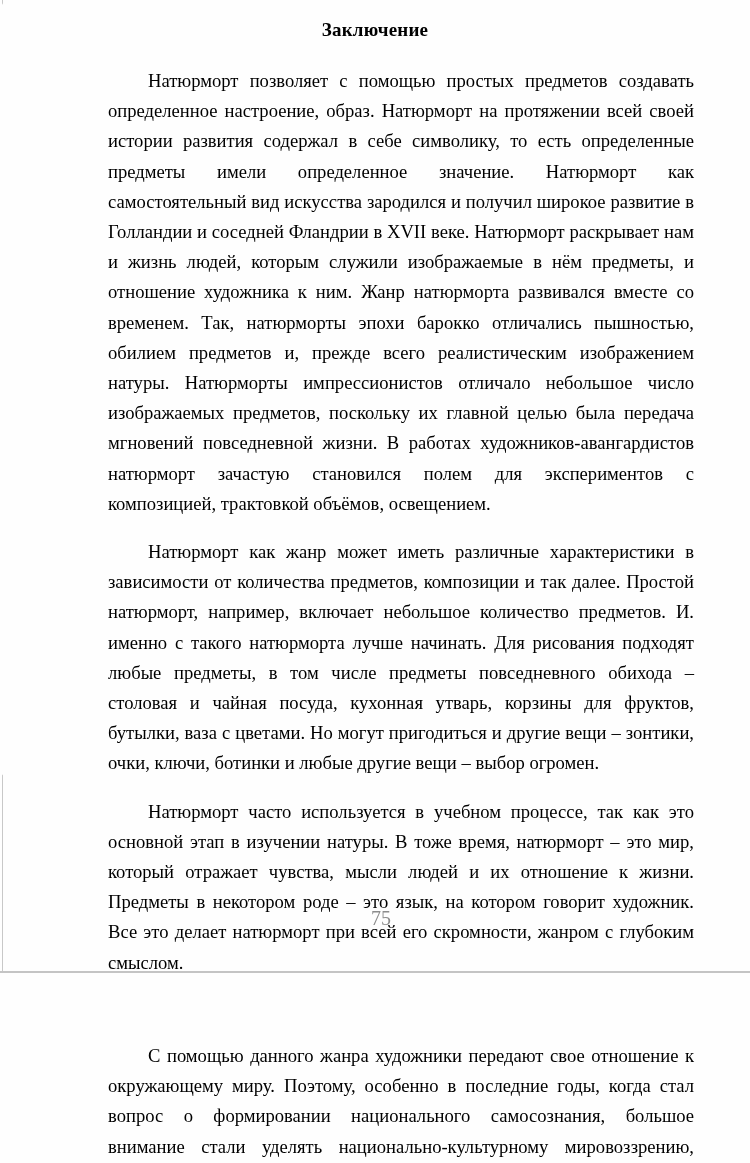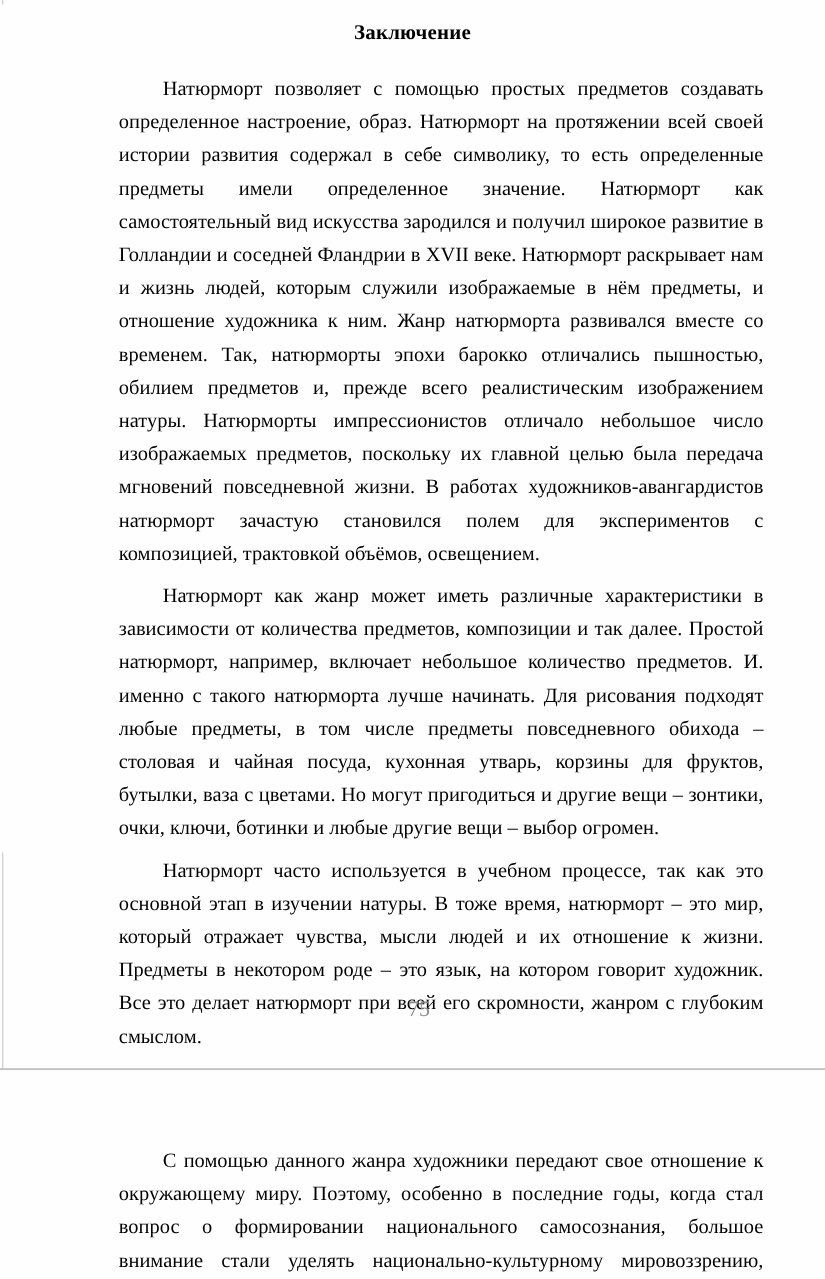--- a/index.html
+++ b/index.html
@@ -68,21 +68,21 @@
 
   .body-text {
     font-size: 18.6px;
     line-height: 30.2px;
     text-align: justify;
     text-justify: inter-word;
     margin: 0;
     hyphens: none;
   }
   .body-text + .body-text {
-    margin-top: 8px;
+    margin-top: 18px;
   }
   .body-text.indent::before {
     content: "";
     display: inline-block;
     width: 40px;
   }
 
   .page-number {
     position: absolute;
     left: 0;

